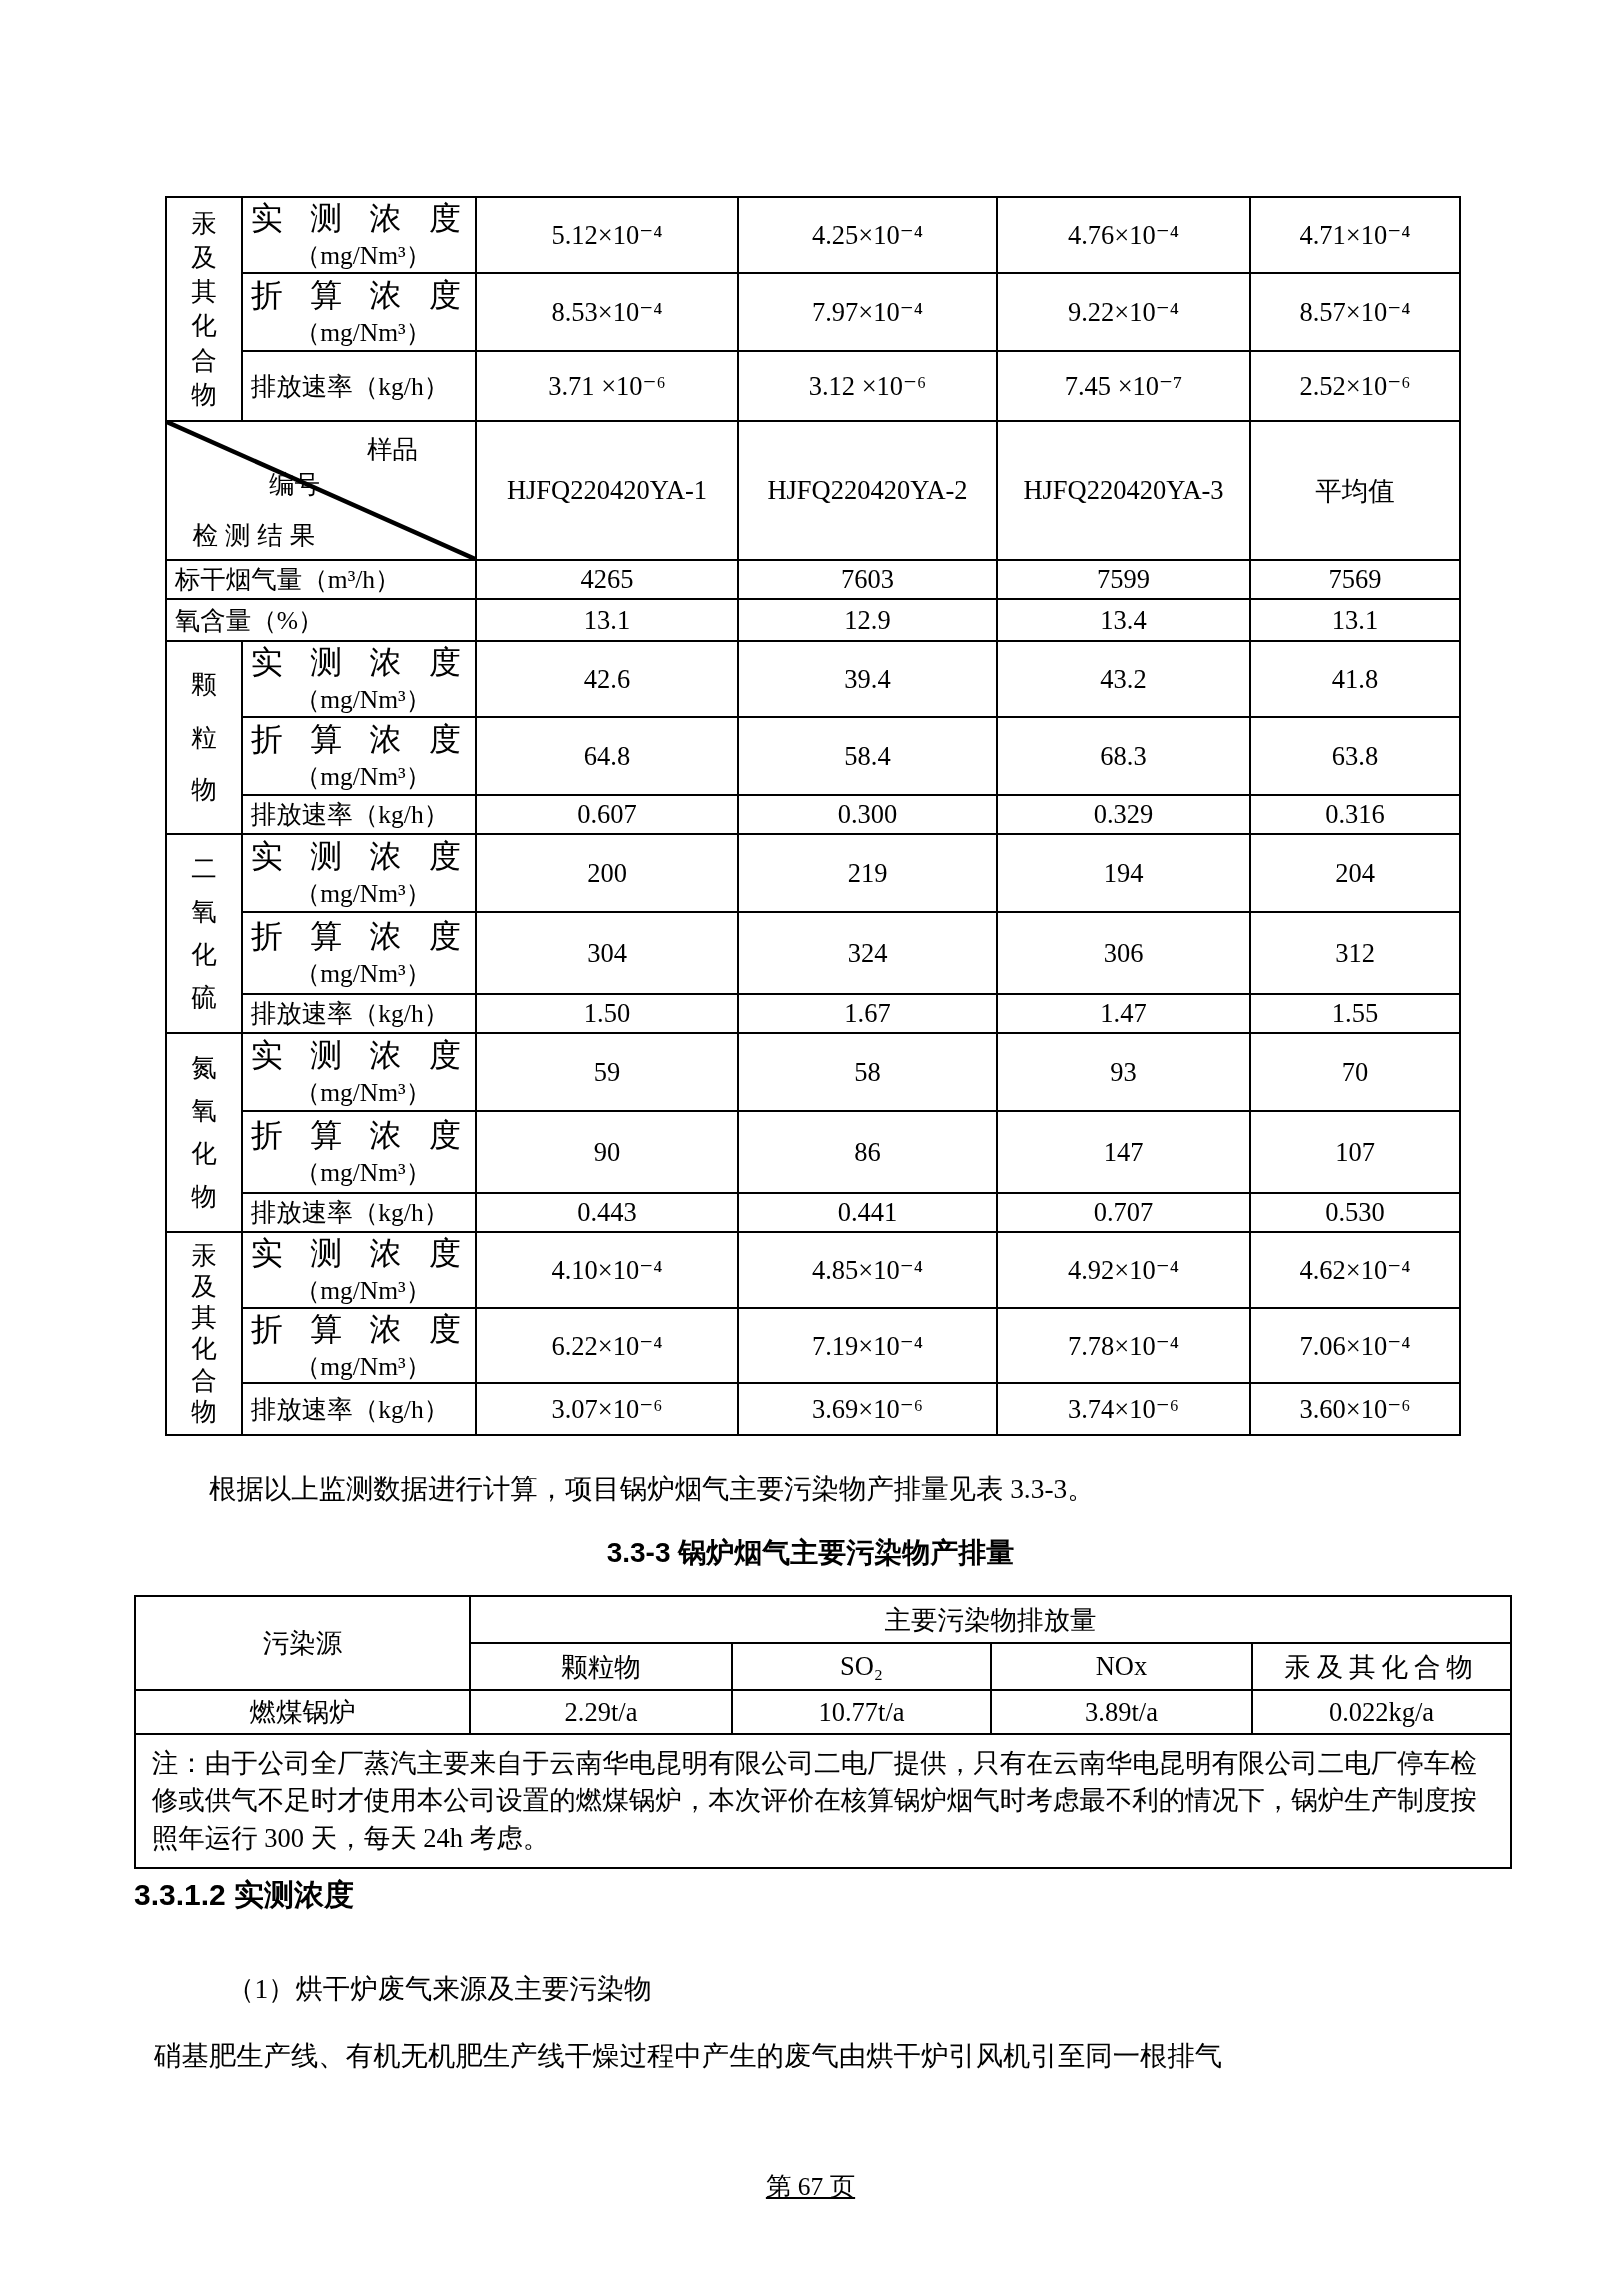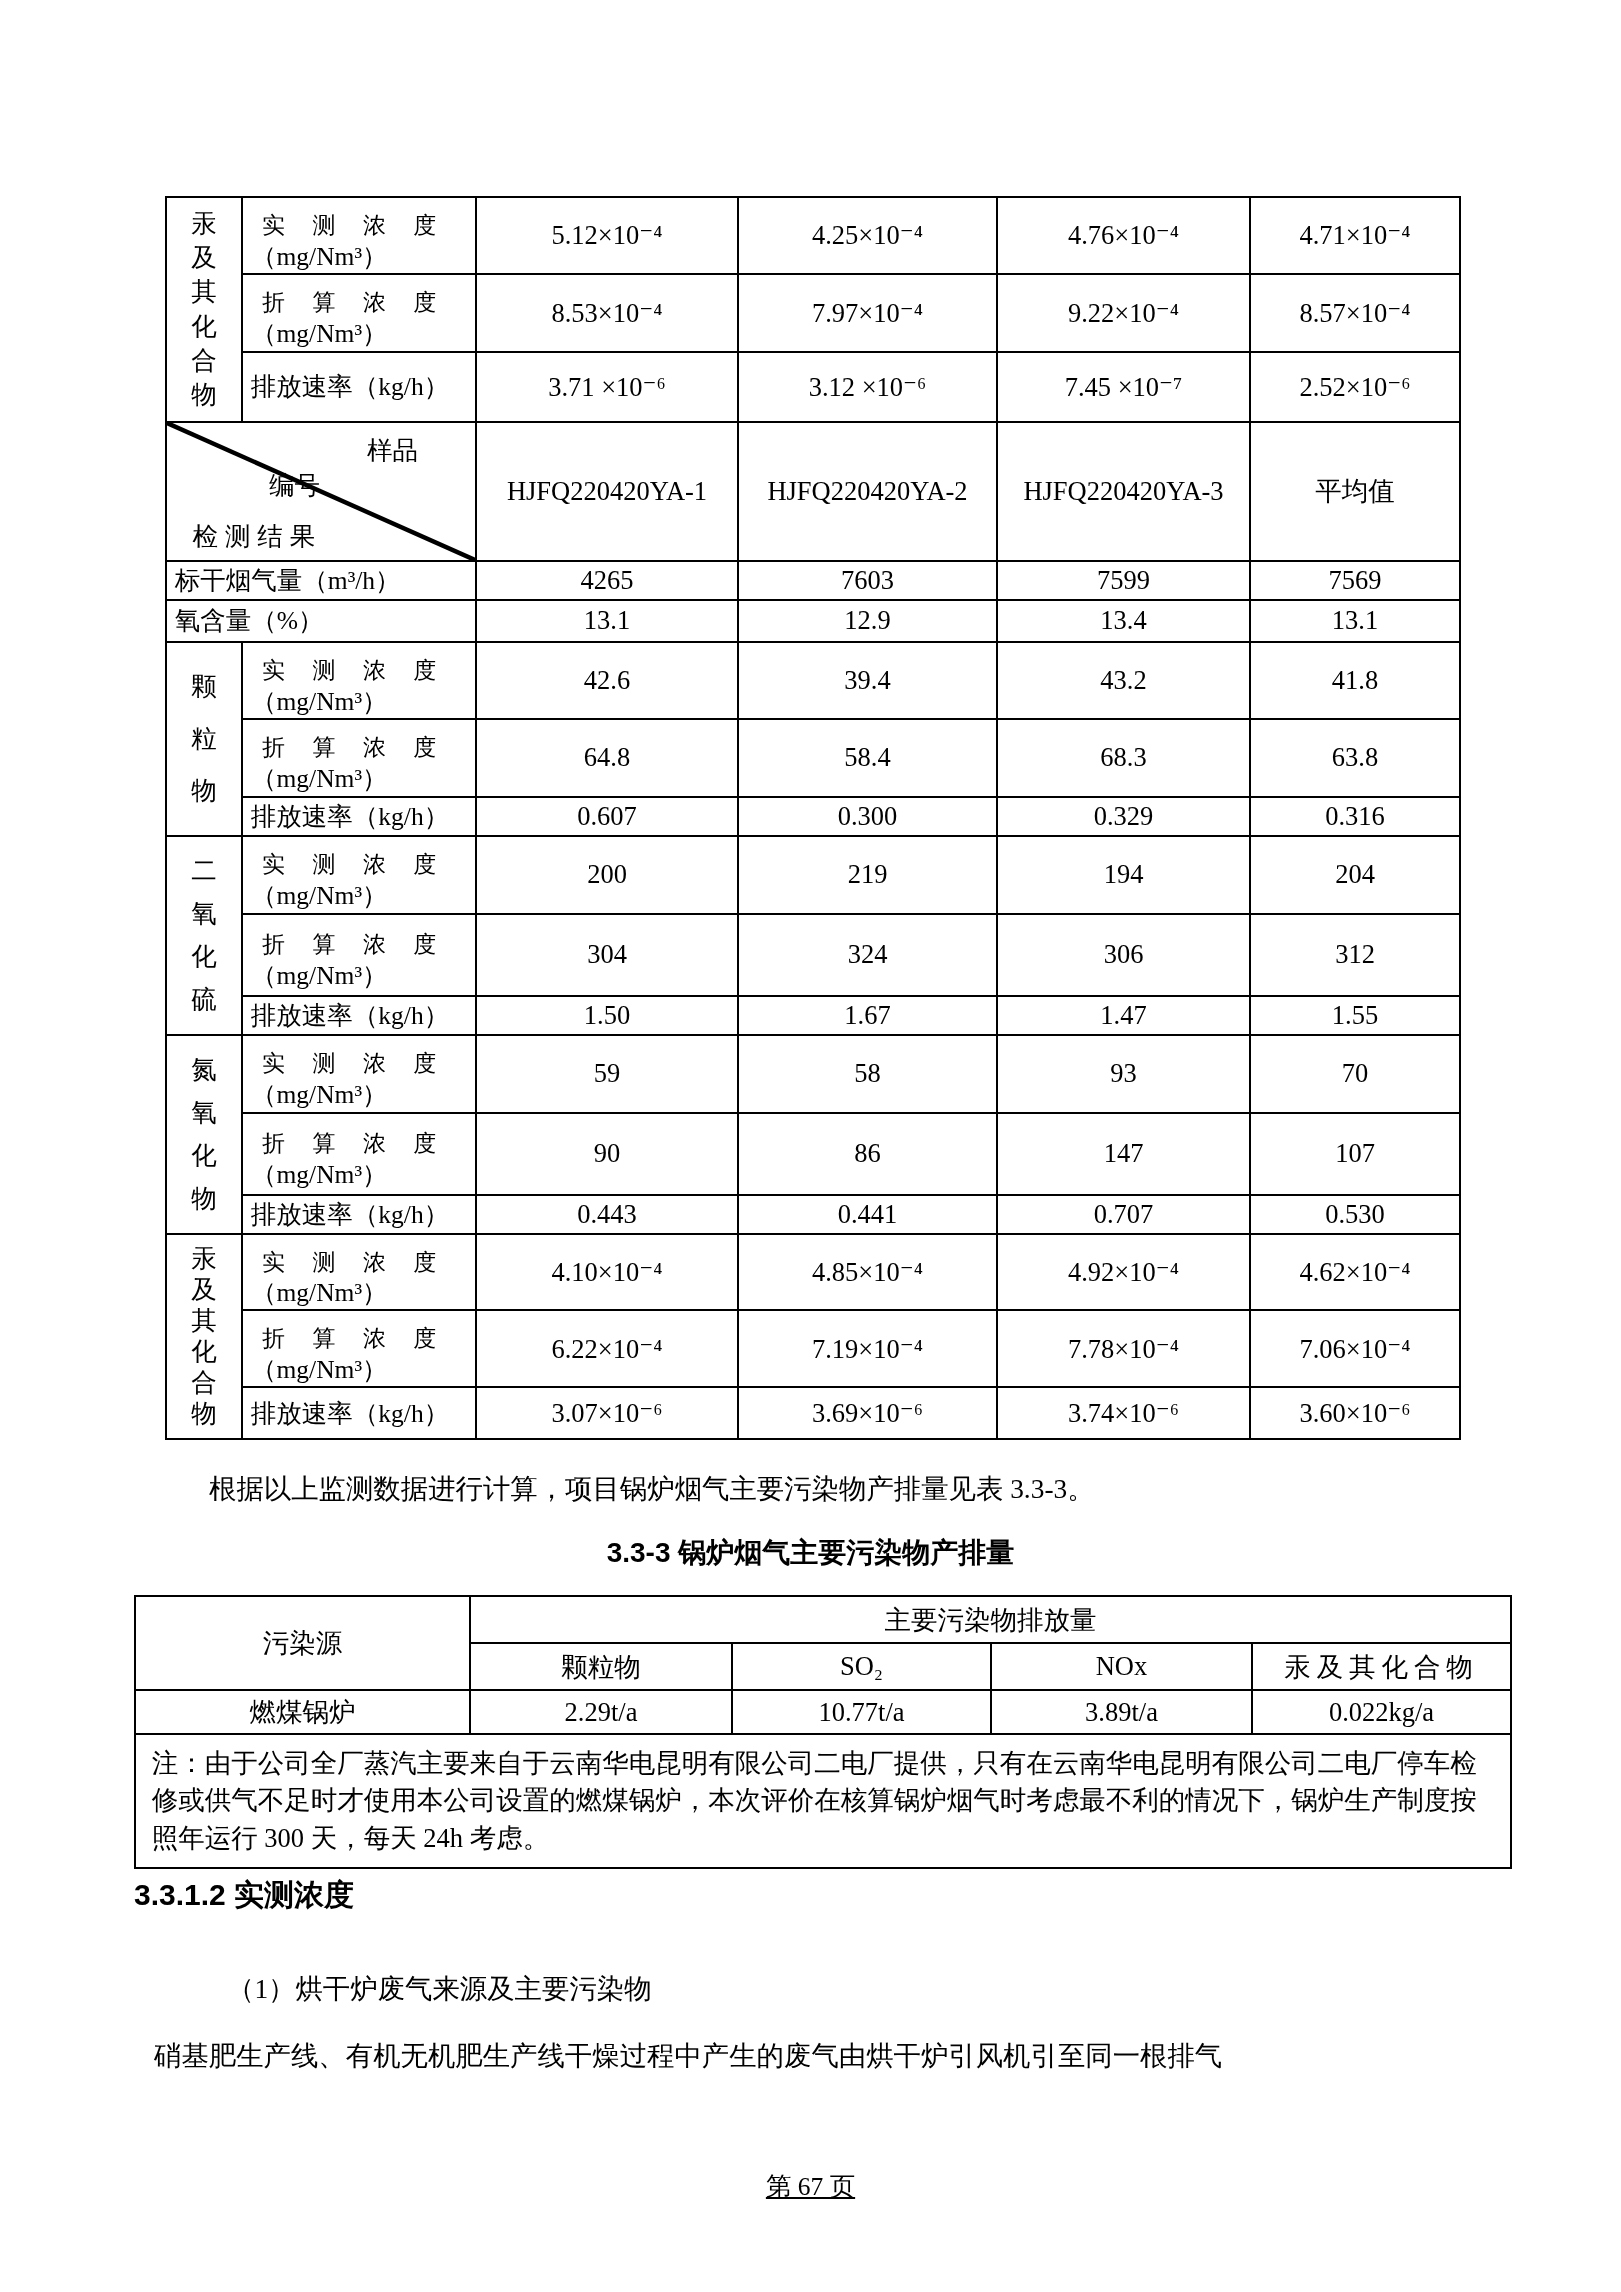--- a/index.html
+++ b/index.html
@@ -23,24 +23,24 @@
   }
   
   .t1 { position: absolute; left: 165px; top: 196px; width: 1294px; }
   tr.h40 { height: 39px; padding-left: 16px; } tr.h43 { height: 42px; } tr.h53 { height: 52px; }
   tr.h71 { height: 70px; } tr.h76 { height: 74px; } tr.h78 { height: 76px; }
   tr.h80 { height: 78px; } tr.h84 { height: 82px; } tr.h120 { height: 139px; }
   .lbl { text-align: left; }
   .pname {
     text-align: center; padding-left: 7.8px;
     letter-spacing: 27.4px; white-space: nowrap;
-    font-size: 23px; line-height: 1.3; margin-top: 13px;
+    font-size: 32px; line-height: 1.3;
   }
   .pname-s { text-align: left; padding-left: 7.8px; font-size: 25.5px; white-space: nowrap; }
-  .punit { text-align: left; padding-left: 8px; font-size: 25.5px; line-height: 1.25; }
+  .punit { text-align: center; padding-left: 8px; font-size: 25.5px; line-height: 1.25; }
   .num { font-size: 26.5px; }
   .vcell { padding: 0; }
   .vtext {
     display: flex; flex-direction: column;
     justify-content: space-evenly; align-items: center;
     margin: 0 auto; font-size: 25.5px; line-height: 1; width: 100%;
   }
   .vhA { height: 214px; } .vhB { height: 184px; }
   .vhC { height: 190px; } .vhD { height: 190px; } .vhE { height: 192px; }
   .diag { position: relative; }

